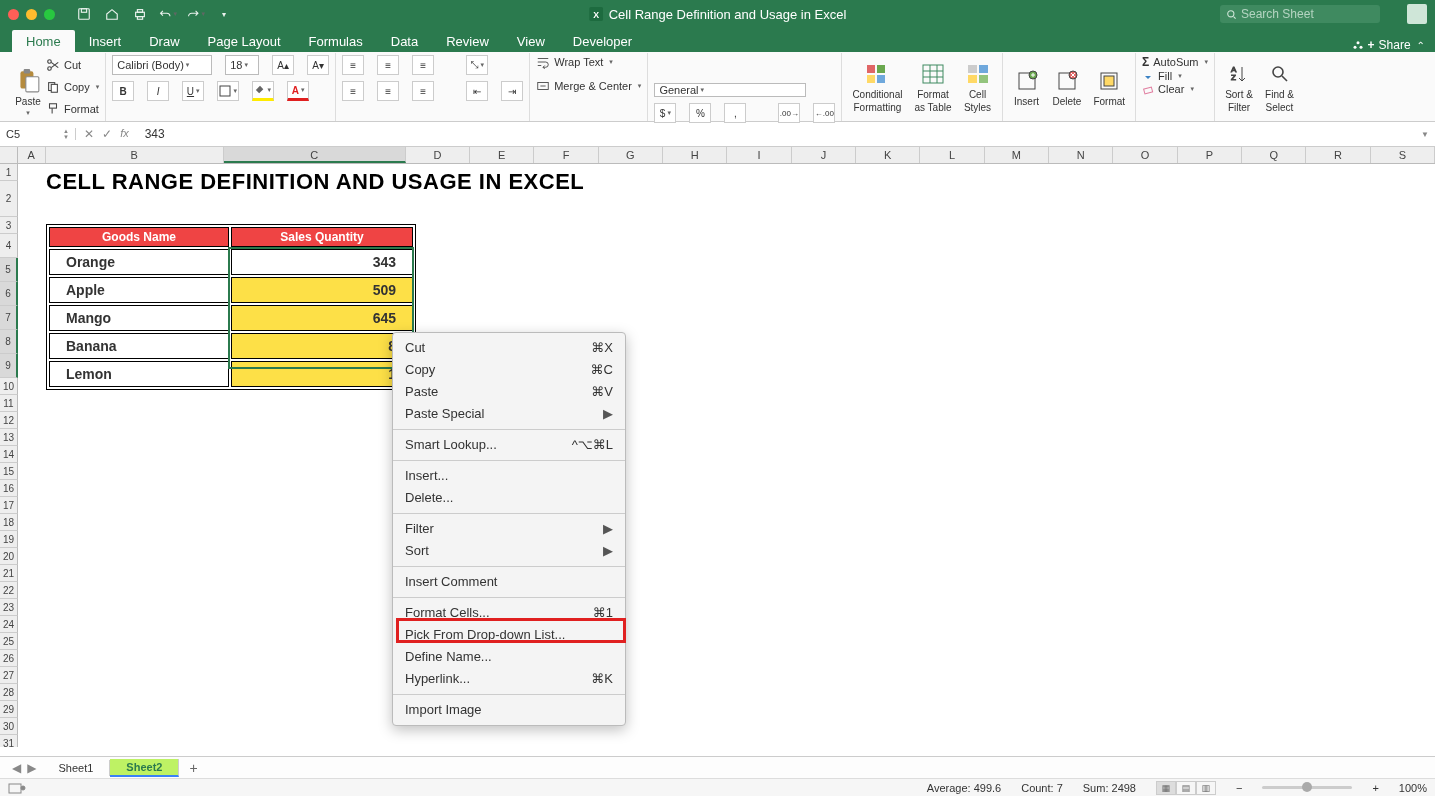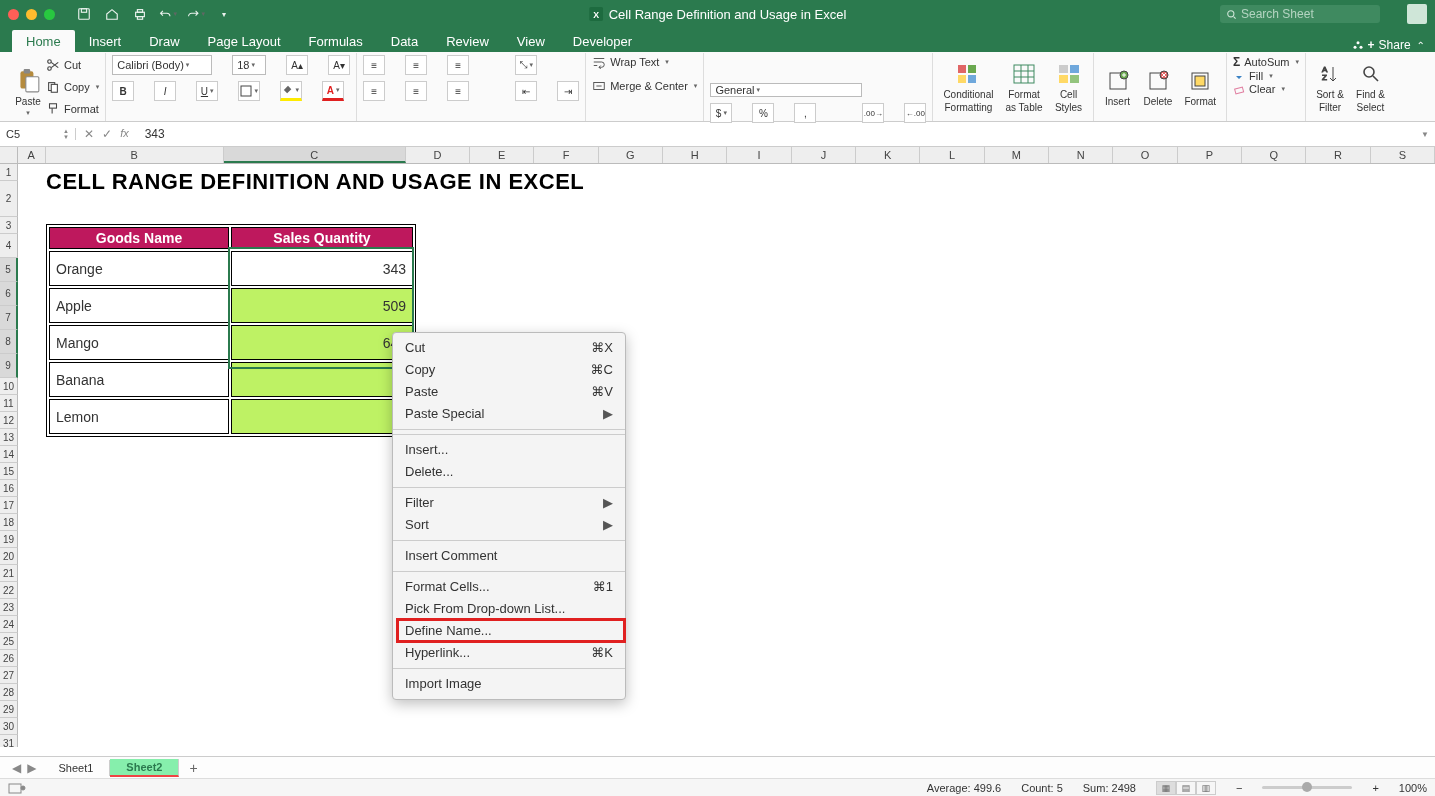--- a/index.html
+++ b/index.html
@@ -30,21 +30,21 @@
 .big-btn { display: flex; flex-direction: column; align-items: center; justify-content: flex-end; padding: 2px 4px 2px; font-size: 10px; gap: 2px; }
 .big-btn .icon { width: 28px; height: 26px; display: flex; align-items: center; justify-content: center; }
 .stack3 { display: flex; flex-direction: column; justify-content: space-around; gap: 1px; }
 .stack3 .row { display: flex; align-items: center; gap: 4px; font-size: 11px; }
 .mini-btn { width: 22px; height: 20px; border: 1px solid #ccc; background: #fff; display: inline-flex; align-items: center; justify-content: center; font-size: 10px; }
 .dd { position: relative; }
 .dd::after { content: "▾"; font-size: 7px; color: #666; margin-left: 2px; }
 .font-name { width: 100px; height: 20px; border: 1px solid #bbb; background: #fff; display: inline-flex; align-items: center; padding: 0 4px; font-size: 11px; }
 .font-size { width: 34px; height: 20px; border: 1px solid #bbb; background: #fff; display: inline-flex; align-items: center; padding: 0 4px; font-size: 11px; }
 .num-format { width: 152px; height: 20px; border: 1px solid #bbb; background: #fff; display: inline-flex; align-items: center; padding: 0 4px; font-size: 11px; }
-.btn-row { display: flex; gap: 20px; }
+.btn-row { display: flex; gap: 13px; }
 
 
 .fbar { height: 25px; border-bottom: 1px solid #ccc; display: flex; align-items: center; background: #fff; }
 .name-box { width: 76px; border-right: 1px solid #ccc; padding: 0 6px; font-size: 11px; display: flex; align-items: center; justify-content: space-between; }
 .name-box .updn { display:flex; flex-direction:column; font-size:6px; line-height:6px; color:#888; }
 .fbar-icons { display: flex; gap: 8px; padding: 0 8px; color: #888; }
 .fx { font-style: italic; font-size: 11px; }
 .formula-input { flex: 1; padding: 0 8px; font-size: 12px; }
 
 
@@ -55,40 +55,40 @@
 .col-h.sel { background: #d9d9d9; border-bottom: 2px solid #2b7a4e; }
 .row-headers { position: absolute; left: 0; top: 17px; width: 18px; }
 .row-h { height: 17px; border-bottom: 1px solid #ccc; border-right: 1px solid #bbb; text-align: center; font-size: 10px; color: #444; background: #eee; line-height: 17px; }
 .row-h.tall { height: 24px; line-height: 24px; }
 .row-h.title { height: 36px; line-height: 36px; }
 .row-h.sel { background: #d9d9d9; border-right: 2px solid #2b7a4e; }
 .cells { position: absolute; left: 18px; top: 17px; right: 0; }
 
 .title-cell { position: absolute; left: 28px; top: 0; font-size: 22px; font-weight: 900; letter-spacing: 0.5px; color: #000; height: 36px; display: flex; align-items: center; }
 .table { position: absolute; left: 28px; top: 60px; border: 1px solid #000; }
-.table th { background: #be185d; color: #fff; font-weight: bold; font-size: 14px; padding: 2px 10px; border: 1px solid #000; }
-.table td { border: 1px solid #000; font-size: 14px; padding: 2px 6px; height: 35px; }
+.table th { background: #ef4444; color: #fff; font-weight: bold; font-size: 12px; padding: 2px 10px; border: 1px solid #000; }
+.table td { border: 1px solid #000; font-size: 14px; padding: 2px 16px; height: 26px; font-weight: bold; }
 .table td.name { width: 180px; }
 .table td.qty { width: 182px; text-align: right; }
-.table td.qty.sel { background: #bef264; }
+.table td.qty.sel { background: #fde047; }
 .table tr.first td.qty.sel { background: #fff; }
 .sel-border { position: absolute; border: 2px solid #2b7a4e; pointer-events: none; }
 
 
 .context-menu { position: absolute; background: #f4f4f4; border: 1px solid #bbb; border-radius: 4px; box-shadow: 0 4px 14px rgba(0,0,0,0.25); width: 234px; font-size: 13px; padding: 4px 0; }
 .context-menu .item { display: flex; justify-content: space-between; padding: 2px 12px; line-height: 18px; }
 .context-menu hr { border: none; border-top: 1px solid #ccc; margin: 4px 0; }
 .context-menu .arrow { color: #555; }
 .highlight-box { position: absolute; border: 3px solid #e02020; pointer-events: none; }
 
 
 .sheet-bar { position: absolute; bottom: 18px; left: 0; right: 0; height: 22px; background: #fdfdfd; border-top: 1px solid #ccc; display: flex; align-items: center; padding-left: 6px; }
 .sheet-nav { display: flex; gap: 6px; color: #888; padding: 0 6px; }
 .sheet-tab { padding: 2px 16px; border-right: 1px solid #ccc; font-size: 11px; }
-.sheet-tab.active { border-bottom: 2px solid #ef4444; color: #2b7a4e; font-weight: 600; background: #86efac; }
+.sheet-tab.active { border-bottom: 2px solid #3b82f6; color: #2b7a4e; font-weight: 600; background: #bef264; }
 .add-sheet { padding: 2px 10px; font-size: 14px; color: #666; }
 
 
 .status-bar { position: absolute; bottom: 0; left: 0; right: 0; height: 18px; background: #f6f6f6; border-top: 1px solid #ddd; display: flex; align-items: center; font-size: 11px; padding: 0 8px; gap: 20px; justify-content: flex-end; }
 .status-left { margin-right: auto; width:18px; height:14px; }
 .view-btns { display: flex; gap: 0; }
 .view-btns span { width: 20px; height: 14px; border: 1px solid #ccc; display:inline-flex; align-items:center; justify-content:center; font-size:9px; color:#666; }
 .zoom-slider { width: 90px; height: 3px; background: #ccc; position: relative; border-radius: 2px; }
 .zoom-slider::before { content:""; position:absolute; left:40px; top:-4px; width:10px; height:10px; background:#aaa; border-radius:50%; }
 
@@ -524,20 +524,24 @@
       </div>
     <div class="item">
         <span>Paste</span>
         <span>⌘V</span>
       </div>
     <div class="item">
         <span>Paste Special</span>
         <span class="arrow">▶</span>
       </div>
     <hr>
+    <div class="item">
+        <span>Smart Lookup...</span>
+        <span>^⌥⌘L</span>
+      </div>
     <hr>
     <div class="item">
         <span>Insert...</span>
       </div>
     <div class="item">
         <span>Delete...</span>
       </div>
     <hr>
     <div class="item">
         <span>Filter</span>
@@ -583,21 +587,21 @@
   <div class="sheet-tab active">Sheet2</div>
   <div class="add-sheet">+</div>
 </div>
 
 <div class="status-bar">
   <svg class="status-left" viewBox="0 0 18 14" fill="none" stroke="#888">
       <rect x="1" y="3" width="12" height="9"></rect>
       <circle cx="15" cy="7" r="2" fill="#888"></circle>
     </svg>
   <span>Average: 499.6</span>
-  <span>Count: 5</span>
+  <span>Count: 7</span>
   <span>Sum: 2498</span>
   <div class="view-btns">
     <span style="background:#ddd;">▦</span>
     <span>▤</span>
     <span>▥</span>
   </div>
   <span>−</span>
   <div class="zoom-slider"></div>
   <span>+</span>
   <span>100%</span>

